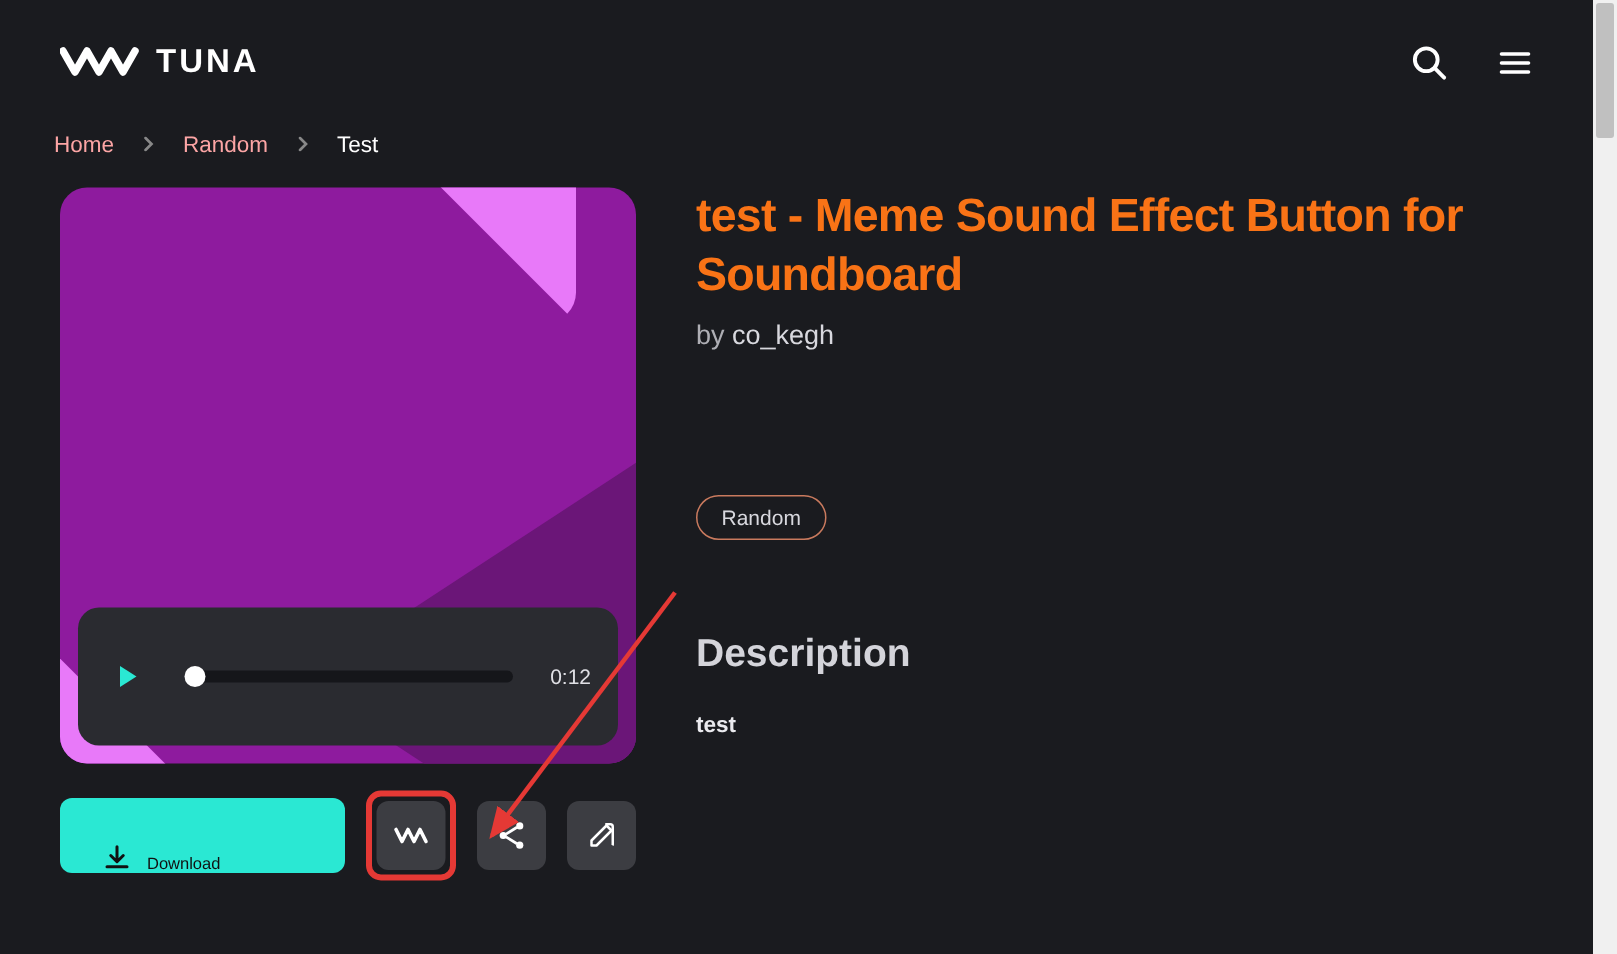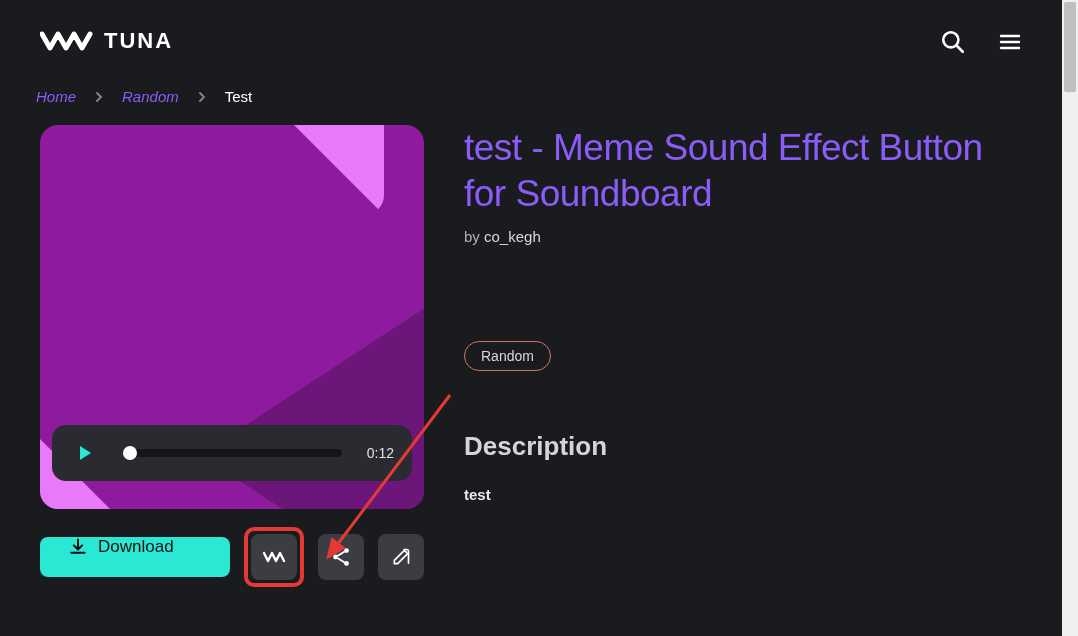--- a/index.html
+++ b/index.html
@@ -67,21 +67,21 @@
   justify-content: center;
 }
 .breadcrumb {
   display: flex;
   align-items: center;
   gap: 18px;
   padding: 12px 40px 20px 36px;
   color: #d0d0d5;
   font-size: 15px;
 }
-.breadcrumb-link { color: #8b5cf6; cursor: pointer; font-style: italic; }
+.breadcrumb-link { color: #fca5a5; cursor: pointer; }
 .breadcrumb-current { color: #fff; font-weight: 500; }
 .chevron { color: #888; }
 .content {
   display: flex;
   padding: 0 40px;
   gap: 40px;
 }
 .left-col { width: 384px; flex-shrink: 0; }
 .artwork {
   width: 384px;
@@ -114,24 +114,24 @@
 .art-shape3 {
   position: absolute;
   bottom: -50px;
   left: -60px;
   width: 0; height: 0;
   border-right: 180px solid transparent;
   border-bottom: 180px solid #e879f9;
 }
 .player {
   position: absolute;
-  bottom: 28px;
+  bottom: 12px;
   left: 12px;
   right: 12px;
-  height: 56px;
+  height: 92px;
   background: #2a2b30;
   border-radius: 14px;
   display: flex;
   align-items: center;
   padding: 0 18px;
   gap: 25px;
 }
 .play-btn {
   width: 30px; height: 30px;
   display: flex;
@@ -164,26 +164,26 @@
   display: flex;
   align-items: center;
   gap: 14px;
   margin-top: 18px;
 }
 .download-btn {
   background: #2ae8d3;
   color: #111;
   border: none;
   border-radius: 8px;
-  height: 40px;
+  height: 50px;
   padding: 0 28px;
   display: flex;
-  align-items: flex-start;
+  align-items: flex-end;
   gap: 10px;
-  font-size: 17px;
+  font-size: 11px;
   font-weight: 500;
   cursor: pointer;
   flex: 1;
 }
 .sq-btn {
   width: 46px;
   height: 46px;
   background: #3c3d42;
   border: none;
   border-radius: 8px;
@@ -196,29 +196,29 @@
 .highlight-box {
   border: 4px solid #e53935;
   border-radius: 10px;
   padding: 3px;
 }
 .right-col {
   flex: 1;
   padding-top: 0px;
 }
 .title {
-  font-size: 37px;
-  font-weight: 400;
+  font-size: 31px;
+  font-weight: 700;
   line-height: 1.25;
-  color: #8b5cf6;
+  color: #f97316;
   letter-spacing: -0.5px;
 }
 .byline {
   margin-top: 10px;
-  font-size: 15px;
+  font-size: 18px;
   color: #aeaeb4;
 }
 .byline .author { color: #d8d8de; }
 .tags-section {
   margin-top: 96px;
 }
 .tag-pill {
   display: inline-block;
   border: 1px solid #c97a5e;
   color: #d8d8de;

